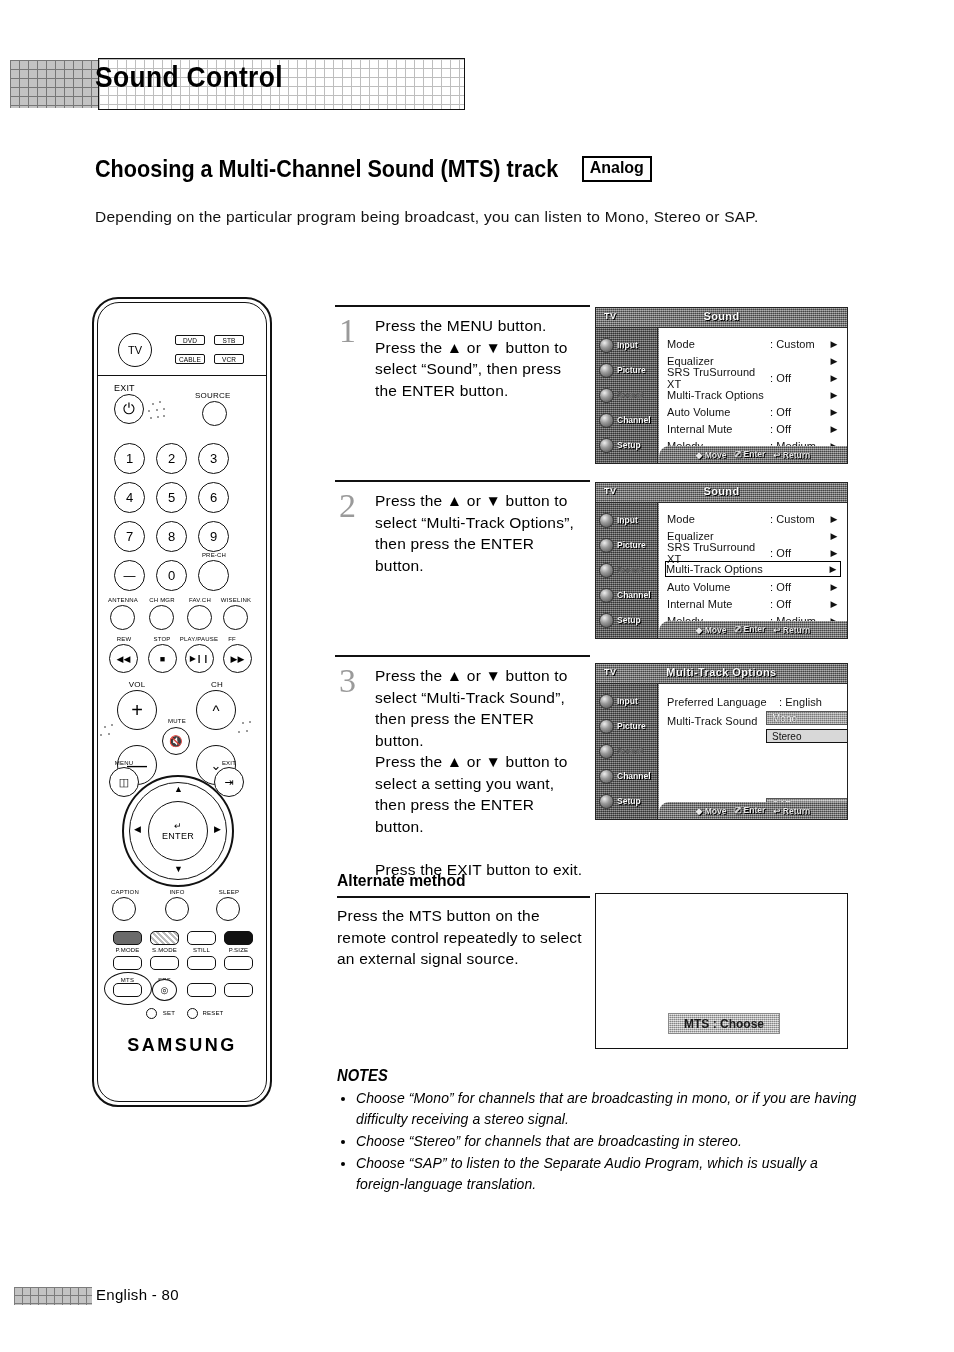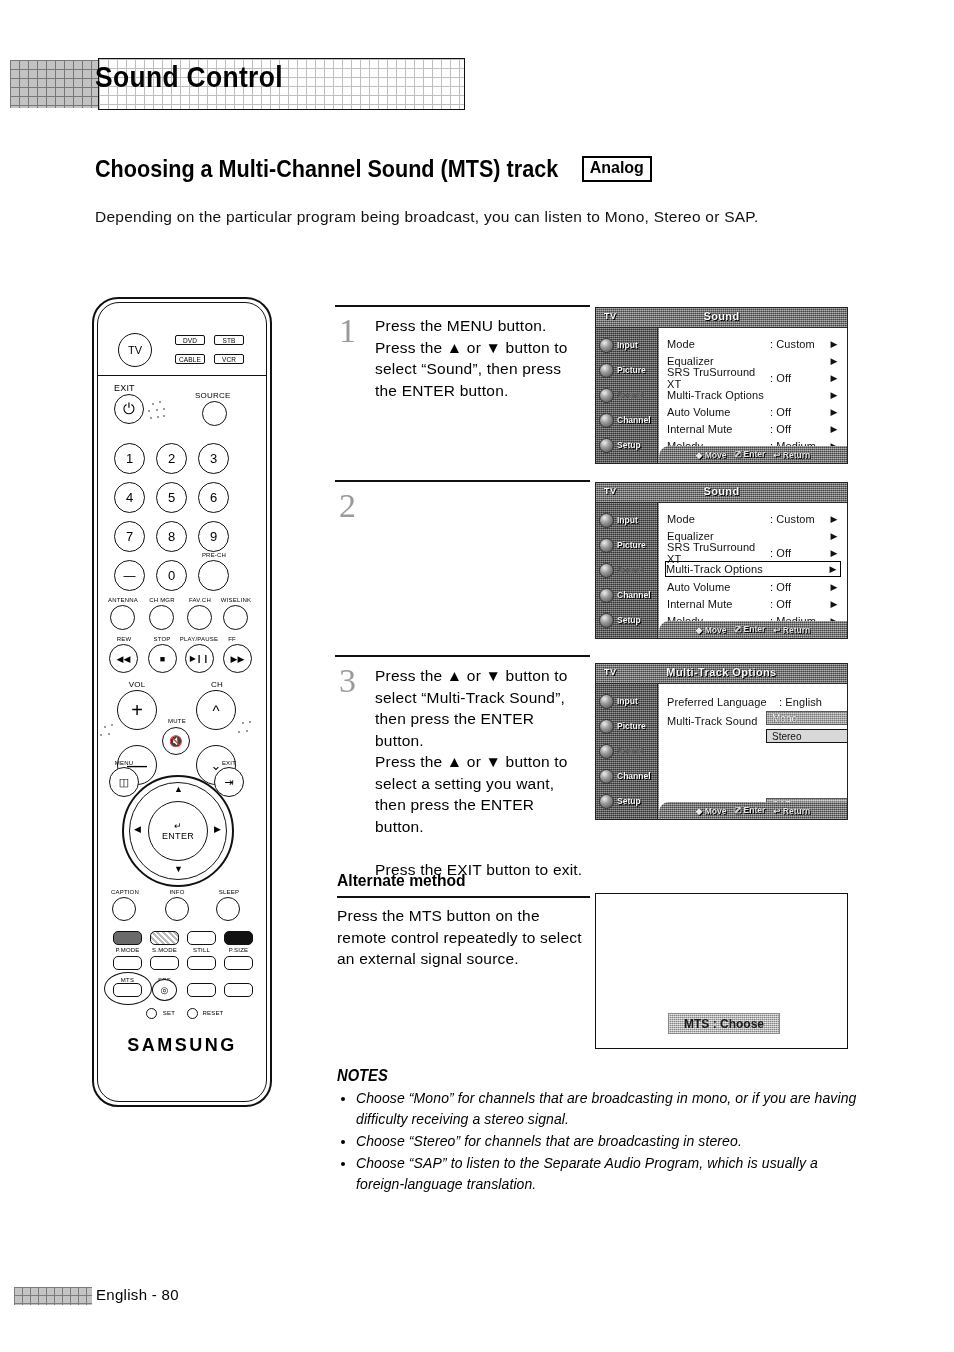--- a/index.html
+++ b/index.html
@@ -426,20 +426,21 @@
     <div class="step-body">
       <div class="step-num">1</div>
       <div class="step-text" style="white-space:pre-line;">Press the MENU button.
 Press the ▲ or ▼ button to select “Sound”, then press the ENTER button.</div>
     </div>
   </div>
   <div class="step" style="height:175px;">
     <div class="step-rule"></div>
     <div class="step-body">
       <div class="step-num">2</div>
+      <div class="step-text" style="white-space:pre-line;">Press the ▲ or ▼ button to select “Multi-Track Options”, then press the ENTER button.</div>
     </div>
   </div>
   <div class="step" style="height:175px;">
     <div class="step-rule"></div>
     <div class="step-body">
       <div class="step-num">3</div>
       <div class="step-text" style="white-space:pre-line;">Press the ▲ or ▼ button to select “Multi-Track Sound”, then press the ENTER button.
 Press the ▲ or ▼ button to select a setting you want, then press the ENTER button.
 
 Press the EXIT button to exit.</div>

